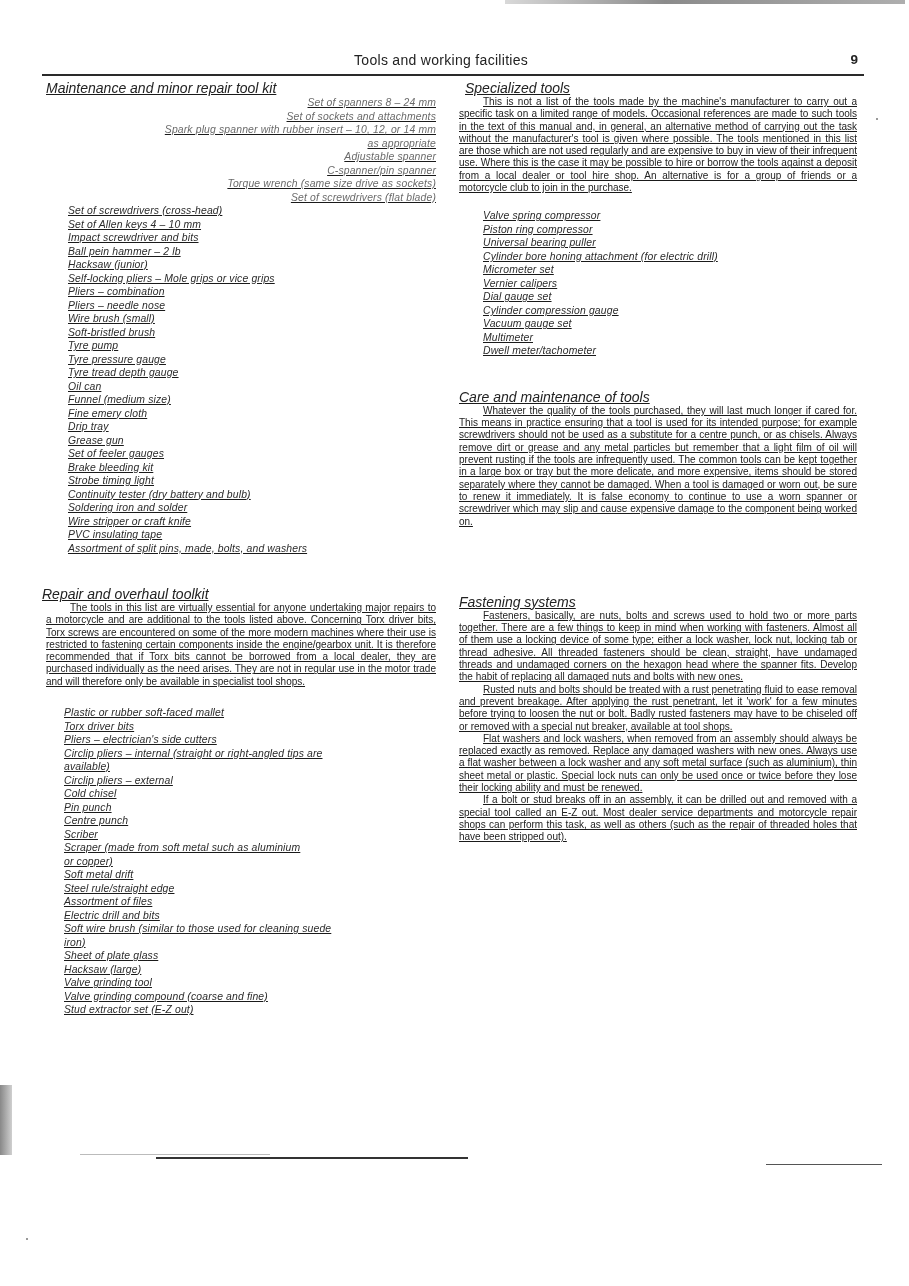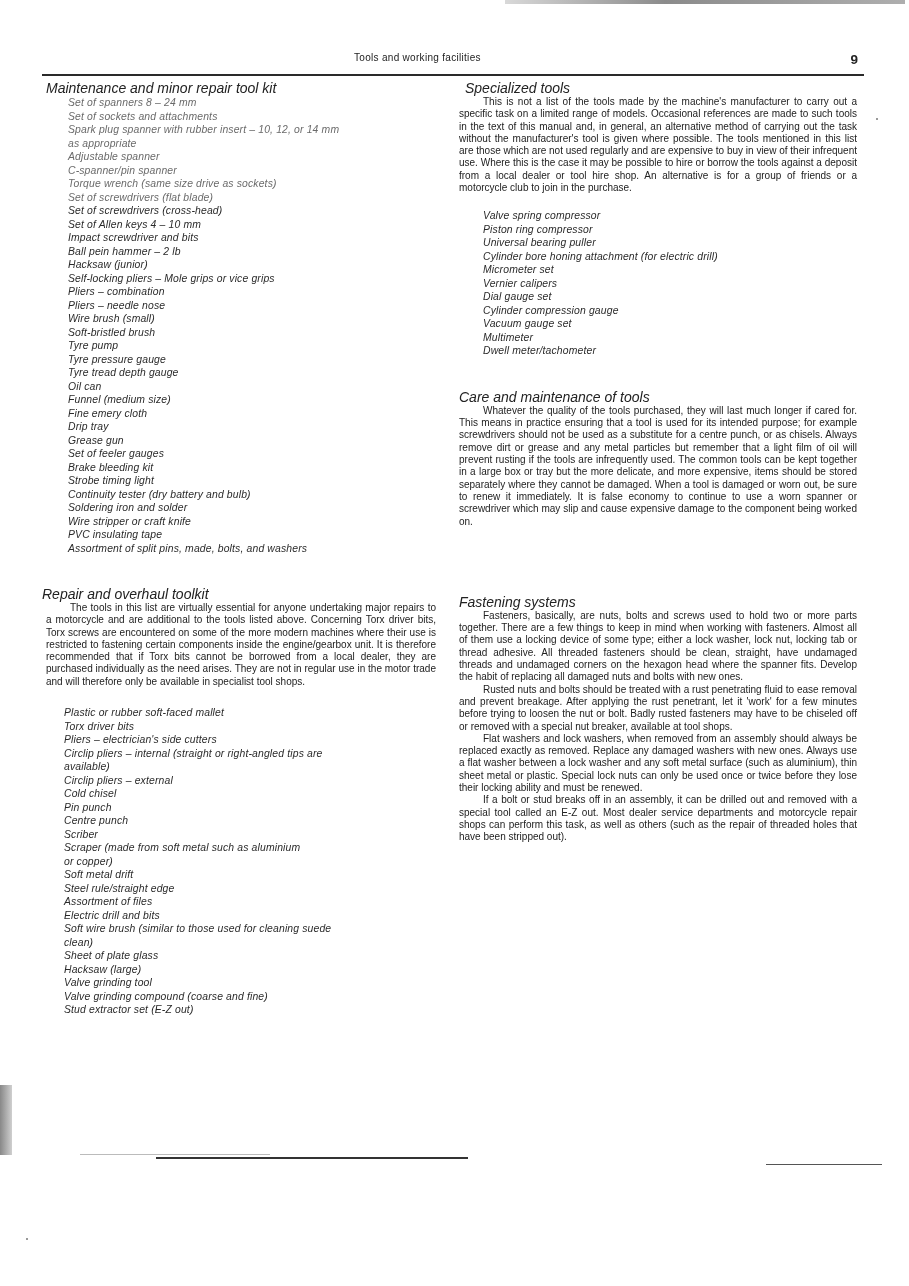--- a/index.html
+++ b/index.html
@@ -1,30 +1,30 @@
 <!DOCTYPE html>
 <html><head>
 <meta charset="utf-8">
 <style>
   html, body { margin: 0; padding: 0; background: #ffffff; }
   body { width: 909px; height: 1286px; position: relative; overflow: hidden;
          font-family: "Liberation Sans", sans-serif; color: #1a1a1a; }
   .scan-top { position: absolute; left: 505px; top: 0; width: 400px; height: 4px;
               background: linear-gradient(90deg, #cfcfcf, #6e6e6e 40%, #9a9a9a); opacity: .8; }
   .header { position: absolute; left: 42px; top: 50px; width: 820px; height: 22px; }
-  .header-title { position: absolute; left: 312px; top: 2px; font-size: 10px; letter-spacing: .3px; color: #222; }
+  .header-title { position: absolute; left: 312px; top: 2px; font-size: 14px; letter-spacing: .3px; color: #222; }
   .page-num { position: absolute; right: 4px; top: 2px; font-size: 13.5px; font-weight: bold; color: #222; }
   .header-rule { position: absolute; left: 42px; top: 74px; width: 822px; height: 2px; background: #2a2a2a; }
-  .col { position: absolute; }
+  .col { position: absolute; text-decoration: underline; }
   .col-left { left: 46px; top: 80px; width: 390px; }
   .col-right { left: 459px; top: 80px; width: 398px; }
   h2 { font-weight: normal; font-style: italic; font-size: 14px; margin: 0; line-height: 16px; color: #222; }
   .list { list-style: none; margin: 0; padding: 0 0 0 22px; }
   .list li { font-style: italic; font-size: 10.4px; line-height: 13.5px; color: #2a2a2a; letter-spacing: .15px; }
-  .list.faded li:nth-child(-n+8) { color: #6a6a6a; }
+  .list.faded li:nth-child(-n+8) { color: #6a6a6a; text-align: right; }
   p.body { margin: 0; font-size: 10px; line-height: 12.3px; text-align: justify; text-indent: 24px; color: #222; }
   .spec-list { padding-left: 24px; }
   .bottom-rule-a { position: absolute; left: 80px; top: 1154px; width: 190px; height: 1px; background: #bbb; }
   .bottom-rule-b { position: absolute; left: 156px; top: 1157px; width: 312px; height: 2px; background: #333; }
   .bottom-rule-c { position: absolute; left: 766px; top: 1164px; width: 116px; height: 1px; background: #555; }
   .edge-shadow { position: absolute; left: 0; top: 1085px; width: 12px; height: 70px;
                  background: linear-gradient(90deg, #555, #bbb); opacity: .7; }
   .dot { position: absolute; width: 2px; height: 2px; background: #777; border-radius: 1px; }
 </style>
 </head>
@@ -93,21 +93,21 @@
         <li>Pin punch</li>
         <li>Centre punch</li>
         <li>Scriber</li>
         <li>Scraper (made from soft metal such as aluminium</li>
         <li>or copper)</li>
         <li>Soft metal drift</li>
         <li>Steel rule/straight edge</li>
         <li>Assortment of files</li>
         <li>Electric drill and bits</li>
         <li>Soft wire brush (similar to those used for cleaning suede</li>
-        <li>clean)</li>
+        <li>iron)</li>
         <li>Sheet of plate glass</li>
         <li>Hacksaw (large)</li>
         <li>Valve grinding tool</li>
         <li>Valve grinding compound (coarse and fine)</li>
         <li>Stud extractor set (E-Z out)</li>
       </ul>
   </section>
 </div>
 
 <div class="col col-right">

